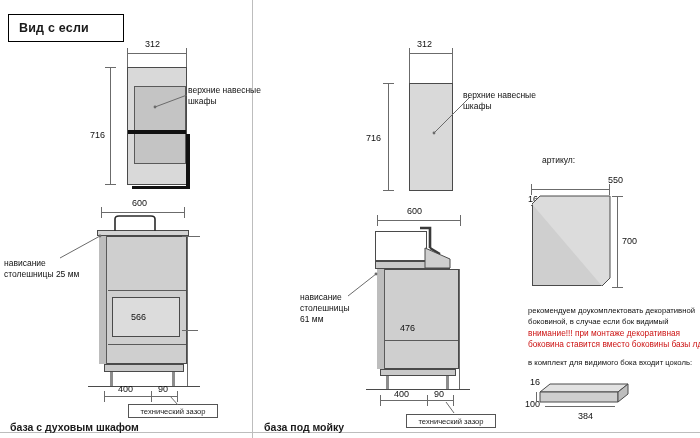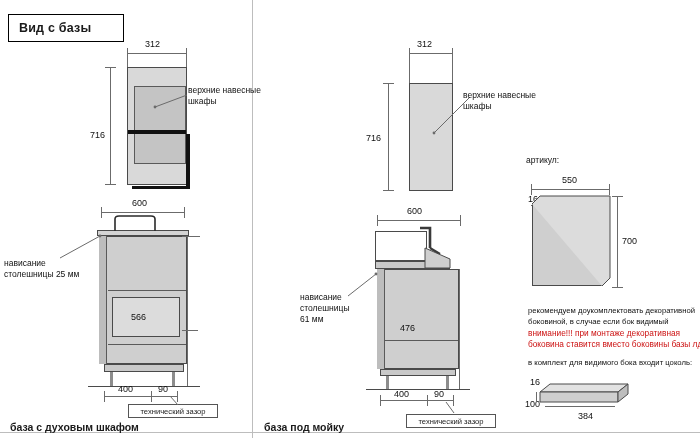--- a/index.html
+++ b/index.html
@@ -37,21 +37,21 @@
   .lbl-red{font-size:8.3px;color:#cc1111;white-space:nowrap;}
   .note-box{border:1px solid #555;background:#fff;font-size:7.6px;
             display:flex;align-items:center;justify-content:center;box-sizing:border-box;text-align:center;}
   svg{overflow:visible;display:block;}
 </style>
 </head>
 <body>
 
 <div class="stage">
 
-  <div class="abs title-box">Вид с базы</div>
+  <div class="abs title-box">Вид с если</div>
 
   <div class="abs vdiv"></div>
   <div class="abs hdiv"></div>
 
   <div class="abs dimline-h" style="left:127px;top:53px;width:60px;"></div>
   <div class="abs tick" style="left:127px;top:48px;width:1px;height:11px;"></div>
   <div class="abs tick" style="left:186px;top:48px;width:1px;height:11px;"></div>
   <div class="abs lbl-d" style="left:145px;top:39px;">312</div>
 
   <div class="abs dimline-v" style="left:127px;top:53px;height:14px;"></div>
@@ -197,26 +197,26 @@
   <div class="abs tick" style="left:453px;top:395px;width:1px;height:11px;"></div>
   <div class="abs lbl-d" style="left:434px;top:389px;">90</div>
 
   <div class="abs note-box" style="left:406px;top:414px;width:90px;height:14px;">технический зазор</div>
   <svg class="abs" style="left:444px;top:402px;width:12px;height:12px;">
     <line x1="10" y1="11" x2="2" y2="0" stroke="#6b6b6b" stroke-width="1"></line>
   </svg>
 
   <div class="abs lbl-b" style="left:264px;top:421px;">база под мойку</div>
 
-  <div class="abs lbl" style="left:526px;top:155px;">артикул:</div>
+  <div class="abs lbl" style="left:542px;top:155px;">артикул:</div>
 
   <div class="abs dimline-h" style="left:531px;top:189px;width:79px;"></div>
   <div class="abs tick" style="left:531px;top:184px;width:1px;height:11px;"></div>
   <div class="abs tick" style="left:609px;top:184px;width:1px;height:11px;"></div>
-  <div class="abs lbl-d" style="left:530px;top:175px;padding-left:32px;">550</div>
+  <div class="abs lbl-d" style="left:576px;top:175px;padding-left:32px;">550</div>
 
   <div class="abs lbl-d" style="left:528px;top:194px;">16</div>
   <div class="abs tick" style="left:531px;top:205px;width:10px;height:1px;"></div>
 
   <div class="abs" style="left:532px;top:204px;width:70px;height:82px;background:#cfcfcf;border:1px solid #4a4a4a;box-sizing:border-box;"></div>
   <svg class="abs" style="left:532px;top:196px;width:78px;height:92px;">
     <path d="M0,8 L8,0 L78,0 L78,82 L70,90" fill="#dcdcdc" stroke="#4a4a4a" stroke-width="1"></path>
   </svg>
 
   <div class="abs dimline-v" style="left:617px;top:196px;height:92px;"></div>

